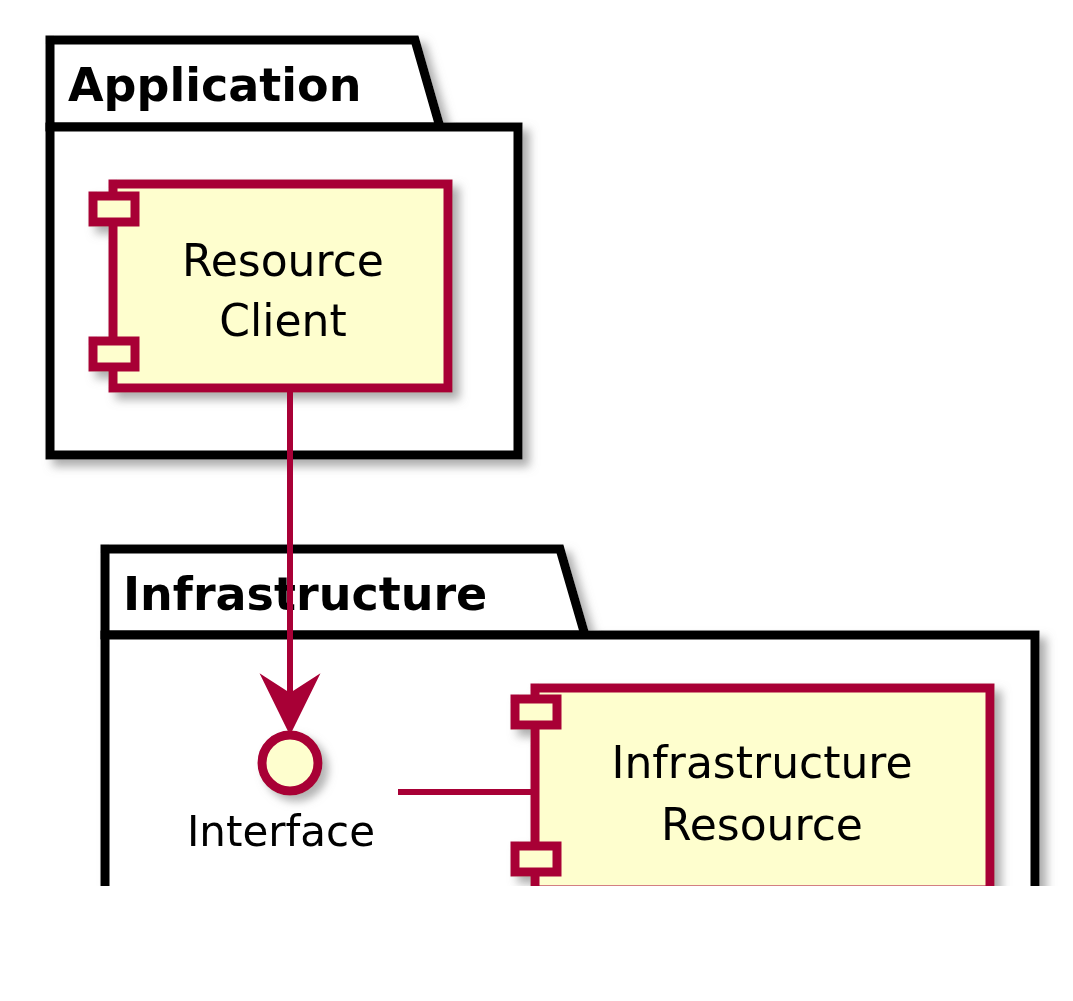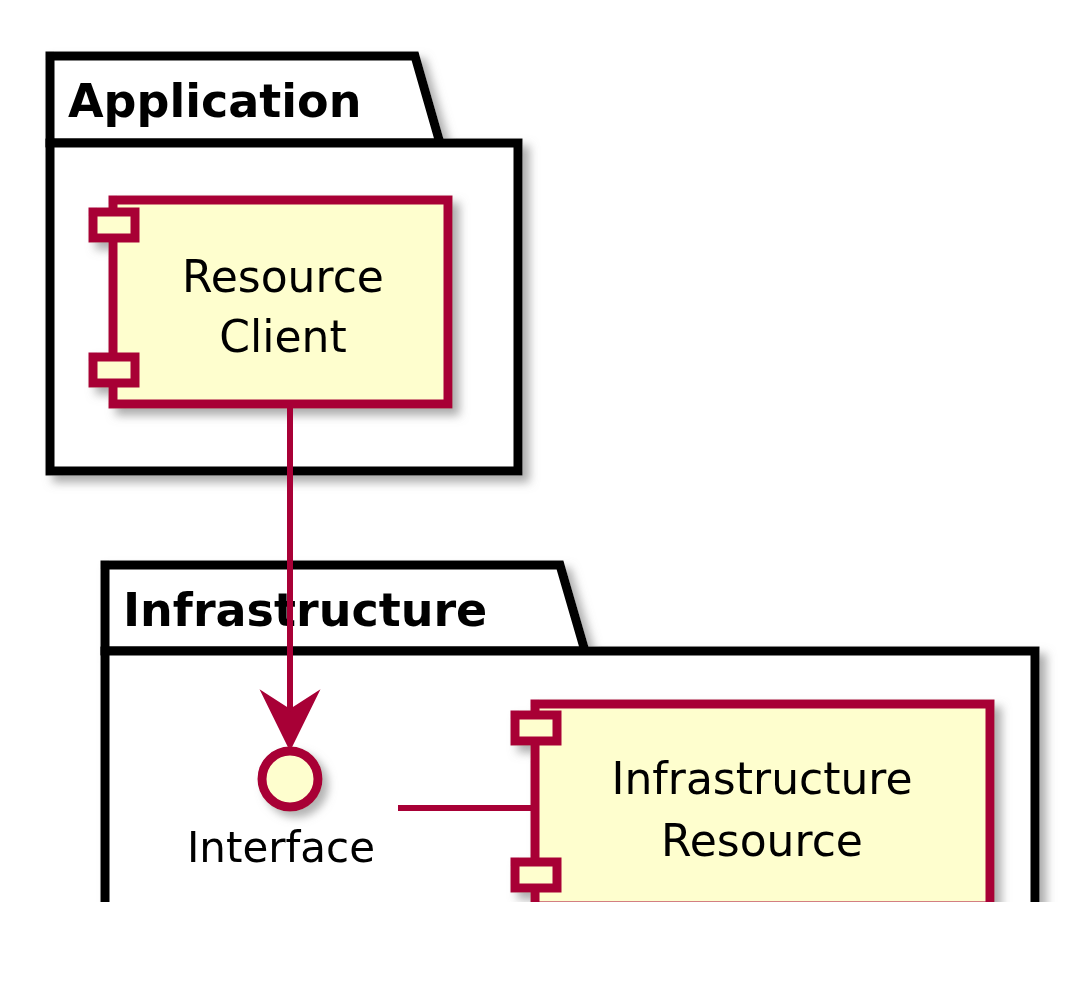--- a/index.html
+++ b/index.html
@@ -10,21 +10,20 @@
   }
   body {
     font-family: "DejaVu Sans", sans-serif;
   }
   #diagram-root {
     position: relative;
     width: 1073px;
     height: 886px;
     background: #FFFFFF;
     overflow: hidden;
-    margin-top: 16px;
   }
   svg.diagram {
     display: block;
     width: 1073px;
     height: 1001px;
   }
   text {
     font-family: "DejaVu Sans", sans-serif;
     dominant-baseline: auto;
   }

